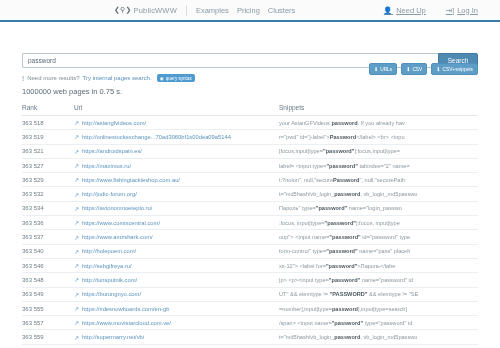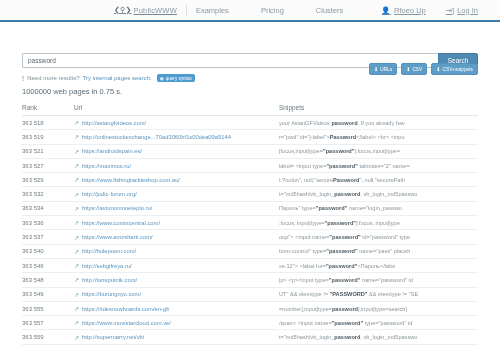--- a/index.html
+++ b/index.html
@@ -18,26 +18,25 @@
     background: #fbfbfb;
     border-bottom: 2px solid #3a7ca8;
     display: flex;
     align-items: center;
     padding: 0 22px;
   }
   .brand {
     display: flex; align-items: flex-start; gap: 2px;
     font-size: 7.5px; color: #7a8a94; letter-spacing: .2px;
     margin-left: 92px;
-    text-decoration: underline;
   }
   .brand-logo { display:flex; align-items:center; gap:1px; color:#5d6e78; font-size:7px; }
   .brand-name { font-size: 7.5px; color: #8a9aa4; }
   .nav-div { width:1px; height:11px; background:#dadfe2; margin:0 9px; }
-  .nav-links { display:flex; align-items:center; gap:32px; }
+  .nav-links { display:flex; align-items:center; gap:8px; }
   .nav-link { font-size: 7.5px; color: #8a9aa4; text-decoration:none; }
   .nav-right { margin-left:auto; display:flex; align-items:center; gap:20px; }
   .nav-acct { display:flex; align-items:center; gap:3px; font-size:7.5px; color:#8a9aa4; }
 
   
   .searchwrap { padding: 10px 22px 0 22px; margin-top: 21px; }
   .searchrow { display:flex; align-items:stretch; }
   .search-input {
     flex: 1;
     height: 15px;
@@ -142,21 +141,21 @@
     </div>
     <div class="nav-div"></div>
     <div class="nav-links">
       <a class="nav-link" href="#">Examples</a>
       <a class="nav-link" href="#">Pricing</a>
       <a class="nav-link" href="#">Clusters</a>
     </div>
     <div class="nav-right">
       <a class="nav-acct" href="#">
         <span>👤</span>
-        <span>Rfoeo Up</span>
+        <span>Need Up</span>
       </a>
       <a class="nav-acct" href="#">
         <span>⇥]</span>
         <span>Log In</span>
       </a>
     </div>
   </div>
 
   <div class="searchwrap">
     <div class="searchrow">

